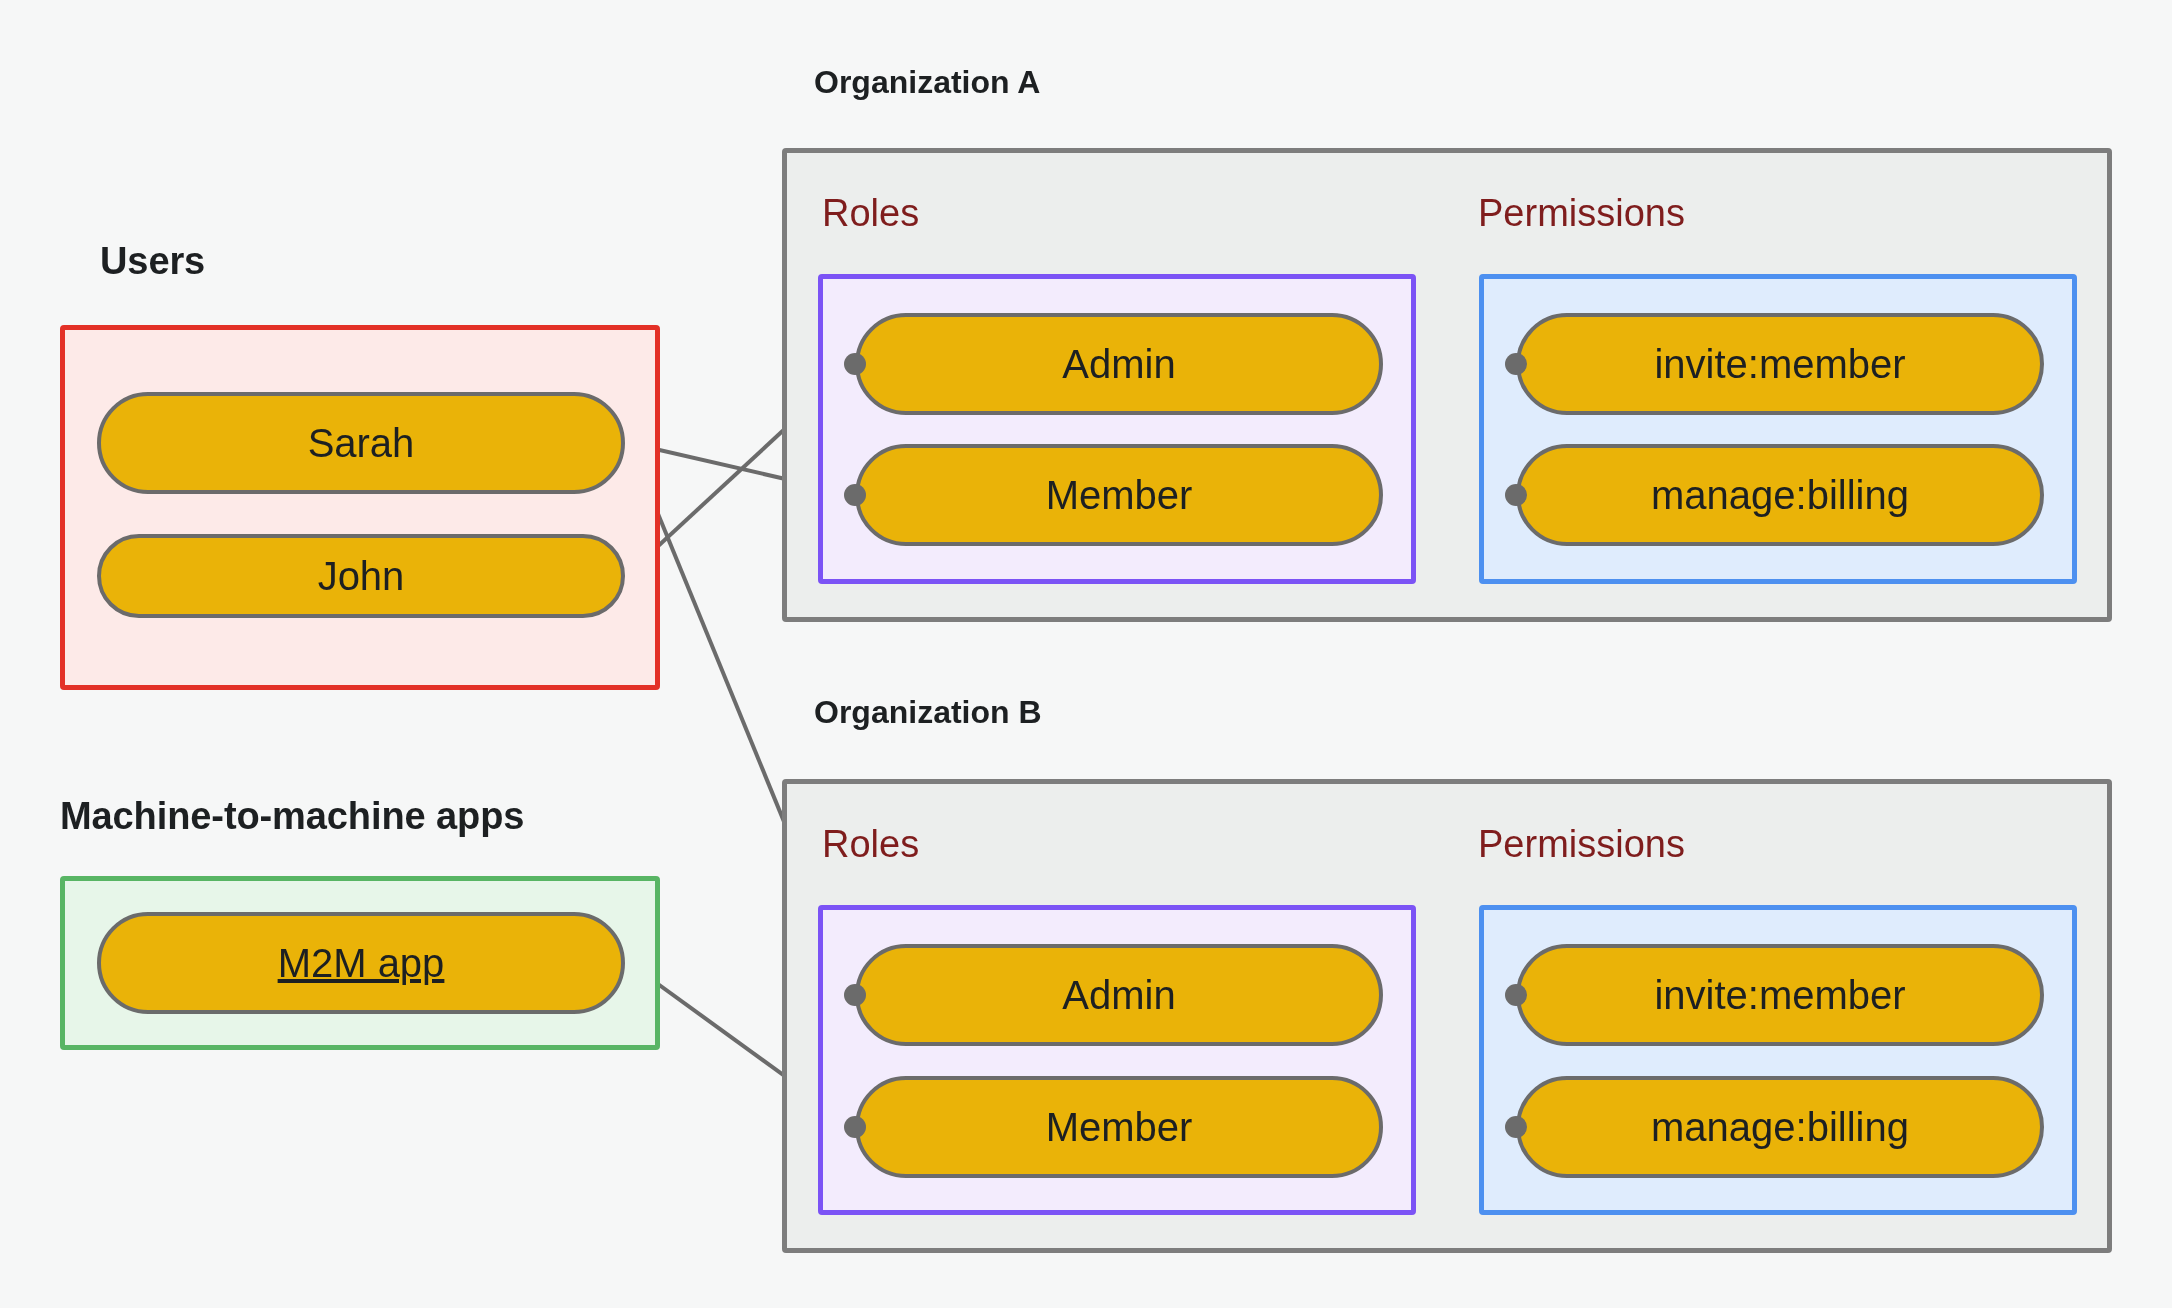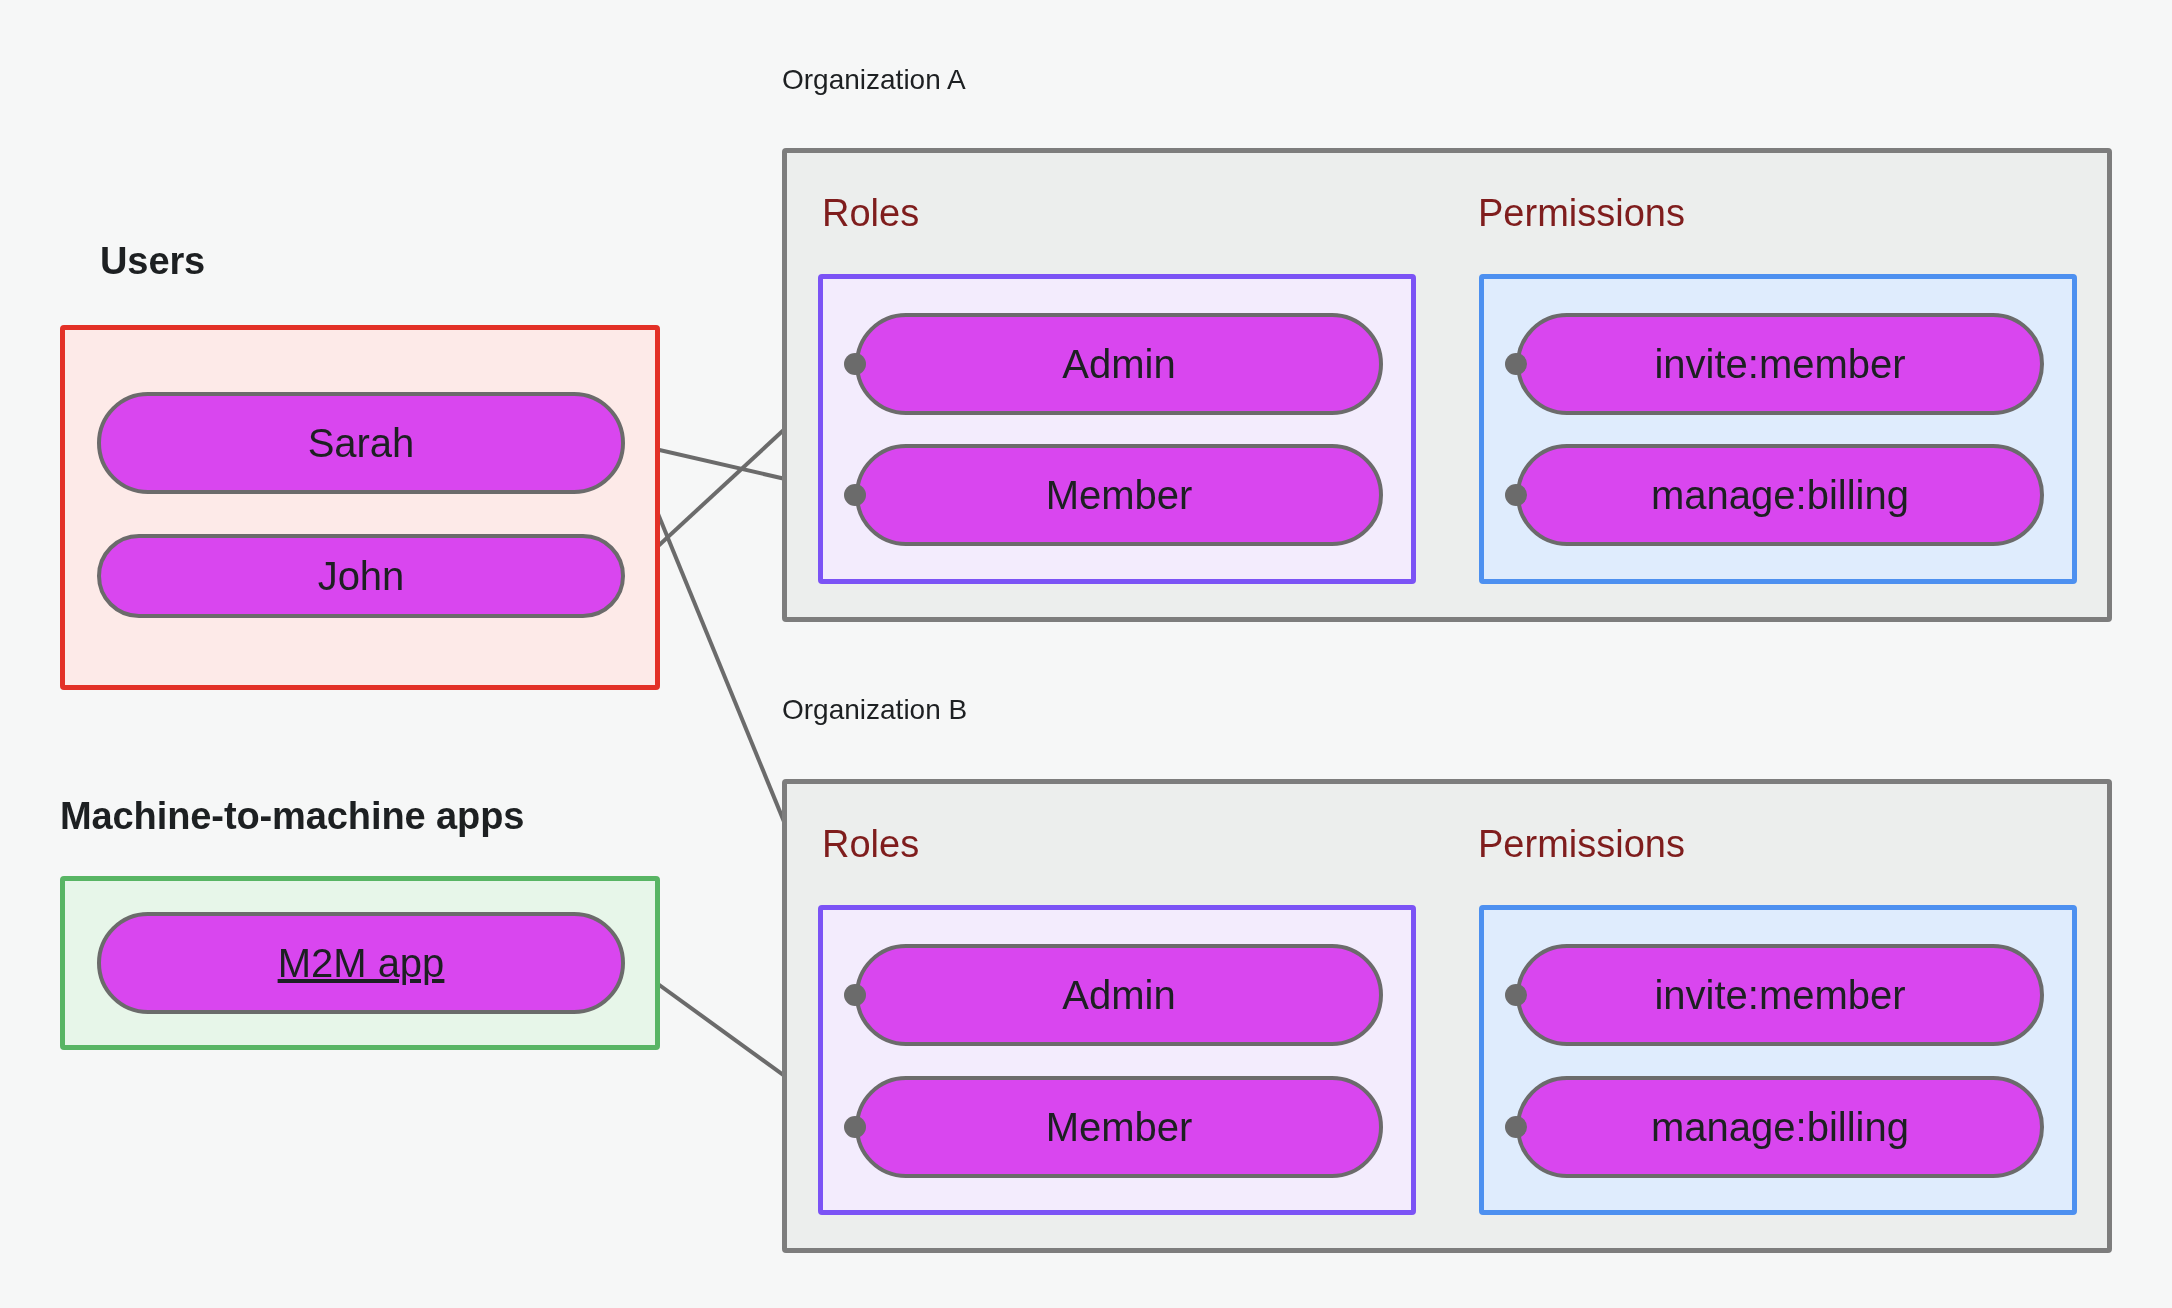--- a/index.html
+++ b/index.html
@@ -35,24 +35,25 @@
     z-index: 3;
     font-size: 38px;
     font-weight: 700;
     color: #1d2022;
     letter-spacing: -0.1px;
     white-space: nowrap;
   }
   .org-title {
     position: absolute;
     z-index: 3;
-    font-size: 28px;
-    font-weight: 400;
+    font-size: 32px;
+    font-weight: 700;
     color: #1d2022;
     white-space: nowrap;
+    margin-left: 32px;
   }
   .inner-title {
     position: absolute;
     z-index: 3;
     font-size: 38px;
     font-weight: 400;
     color: #7f1d1d;
     white-space: nowrap;
   }
 
@@ -82,21 +83,21 @@
   .box-perms {
     border: 5px solid #4d90f0;
     background: #dfecfd;
   }
 
   
   .pill {
     position: absolute;
     z-index: 4;
     box-sizing: border-box;
-    background: #d946ef;
+    background: #eab308;
     border: 4px solid #6b6b6b;
     border-radius: 999px;
     display: flex;
     align-items: center;
     justify-content: center;
     font-size: 40px;
     font-weight: 400;
     color: #1d2022;
     white-space: nowrap;
   }

